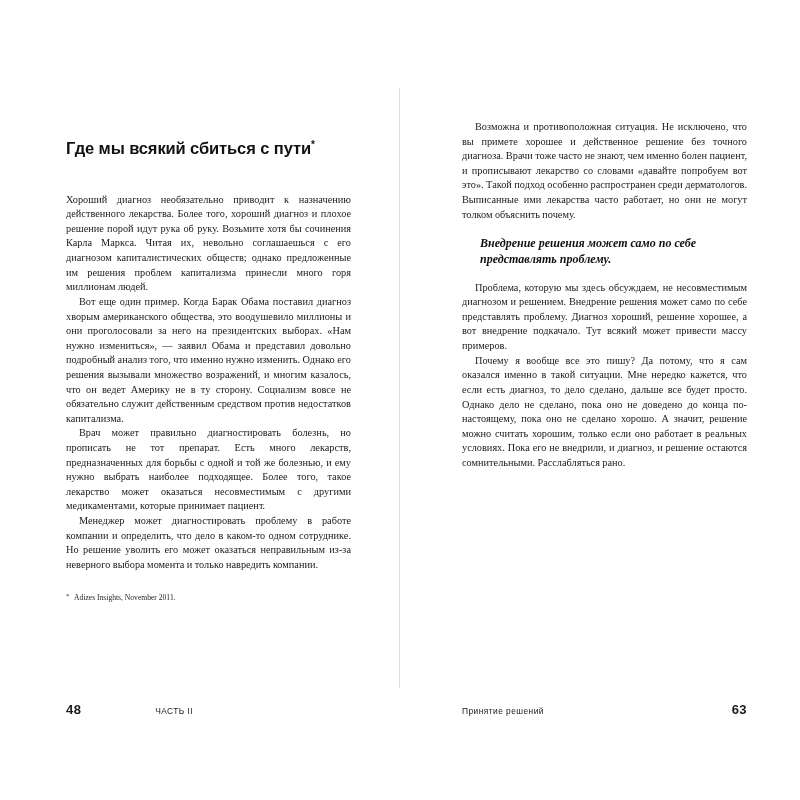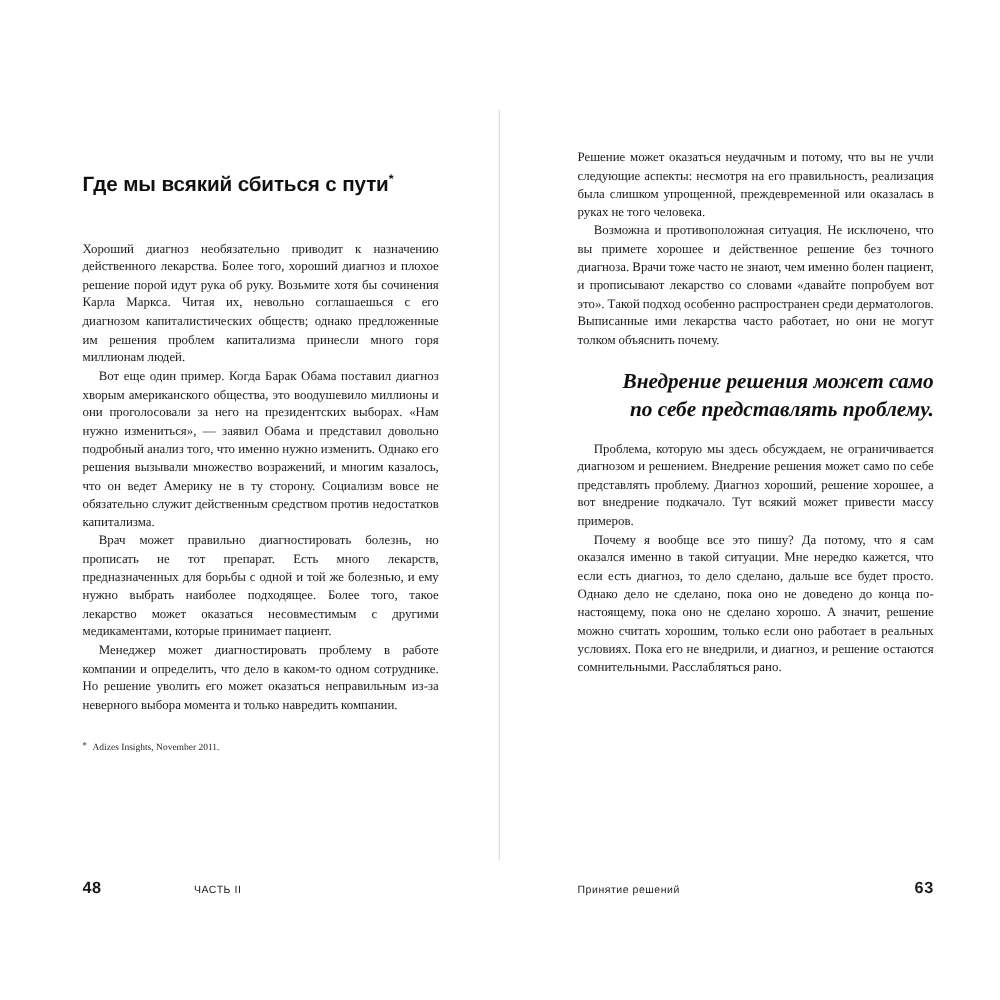--- a/index.html
+++ b/index.html
@@ -63,23 +63,23 @@
     hyphens: auto;
     -webkit-hyphens: auto;
     word-spacing: -0.15px;
   }
   p.body.first { text-indent: 0; }
 
   .pullquote {
     font-family: "Liberation Serif", serif;
     font-style: italic;
     font-weight: bold;
-    font-size: 17px;
+    font-size: 12px;
     line-height: 1.35;
-    text-align: right;
+    text-align: left;
     margin: 13px 0 13px 18px;
     color: #111111;
   }
 
   .footnote-wrap {
     margin-top: 18px;
     padding-top: 3px;
   }
   .footnote {
     font-size: 7.6px;
@@ -150,26 +150,25 @@
   <div class="footer footer-left">
     <div class="footer-row">
       <span class="folio">48</span>
       <span class="runhead">ЧАСТЬ II</span>
       <span></span>
     </div>
   </div>
 
   <div class="page page-right">
 
-    <p class="body first">Решение может оказаться неудачным и потому, что вы не учли следующие аспекты: несмотря на его правильность, реализация была слишком упрощенной, преждевременной или оказалась в руках не того человека.</p>
     <p class="body">Возможна и противоположная ситуация. Не исключено, что вы примете хорошее и действенное решение без точного диагноза. Врачи тоже часто не знают, чем именно болен пациент, и прописывают лекарство со словами «давайте попробуем вот это». Такой подход особенно распространен среди дерматологов. Выписанные ими лекарства часто работает, но они не могут толком объяснить почему.</p>
 
     <p class="pullquote">Внедрение решения может само по себе представлять проблему.</p>
 
-    <p class="body">Проблема, которую мы здесь обсуждаем, не ограничивается диагнозом и решением. Внедрение решения может само по себе представлять проблему. Диагноз хороший, решение хорошее, а вот внедрение подкачало. Тут всякий может привести массу примеров.</p>
+    <p class="body">Проблема, которую мы здесь обсуждаем, не несовместимым диагнозом и решением. Внедрение решения может само по себе представлять проблему. Диагноз хороший, решение хорошее, а вот внедрение подкачало. Тут всякий может привести массу примеров.</p>
     <p class="body">Почему я вообще все это пишу? Да потому, что я сам оказался именно в такой ситуации. Мне нередко кажется, что если есть диагноз, то дело сделано, дальше все будет просто. Однако дело не сделано, пока оно не доведено до конца по-настоящему, пока оно не сделано хорошо. А значит, решение можно считать хорошим, только если оно работает в реальных условиях. Пока его не внедрили, и диагноз, и решение остаются сомнительными. Расслабляться рано.</p>
   </div>
 
   <div class="footer footer-right">
     <div class="footer-row">
       <span class="runhead">Принятие решений</span>
       <span class="folio">63</span>
     </div>
   </div>
 

